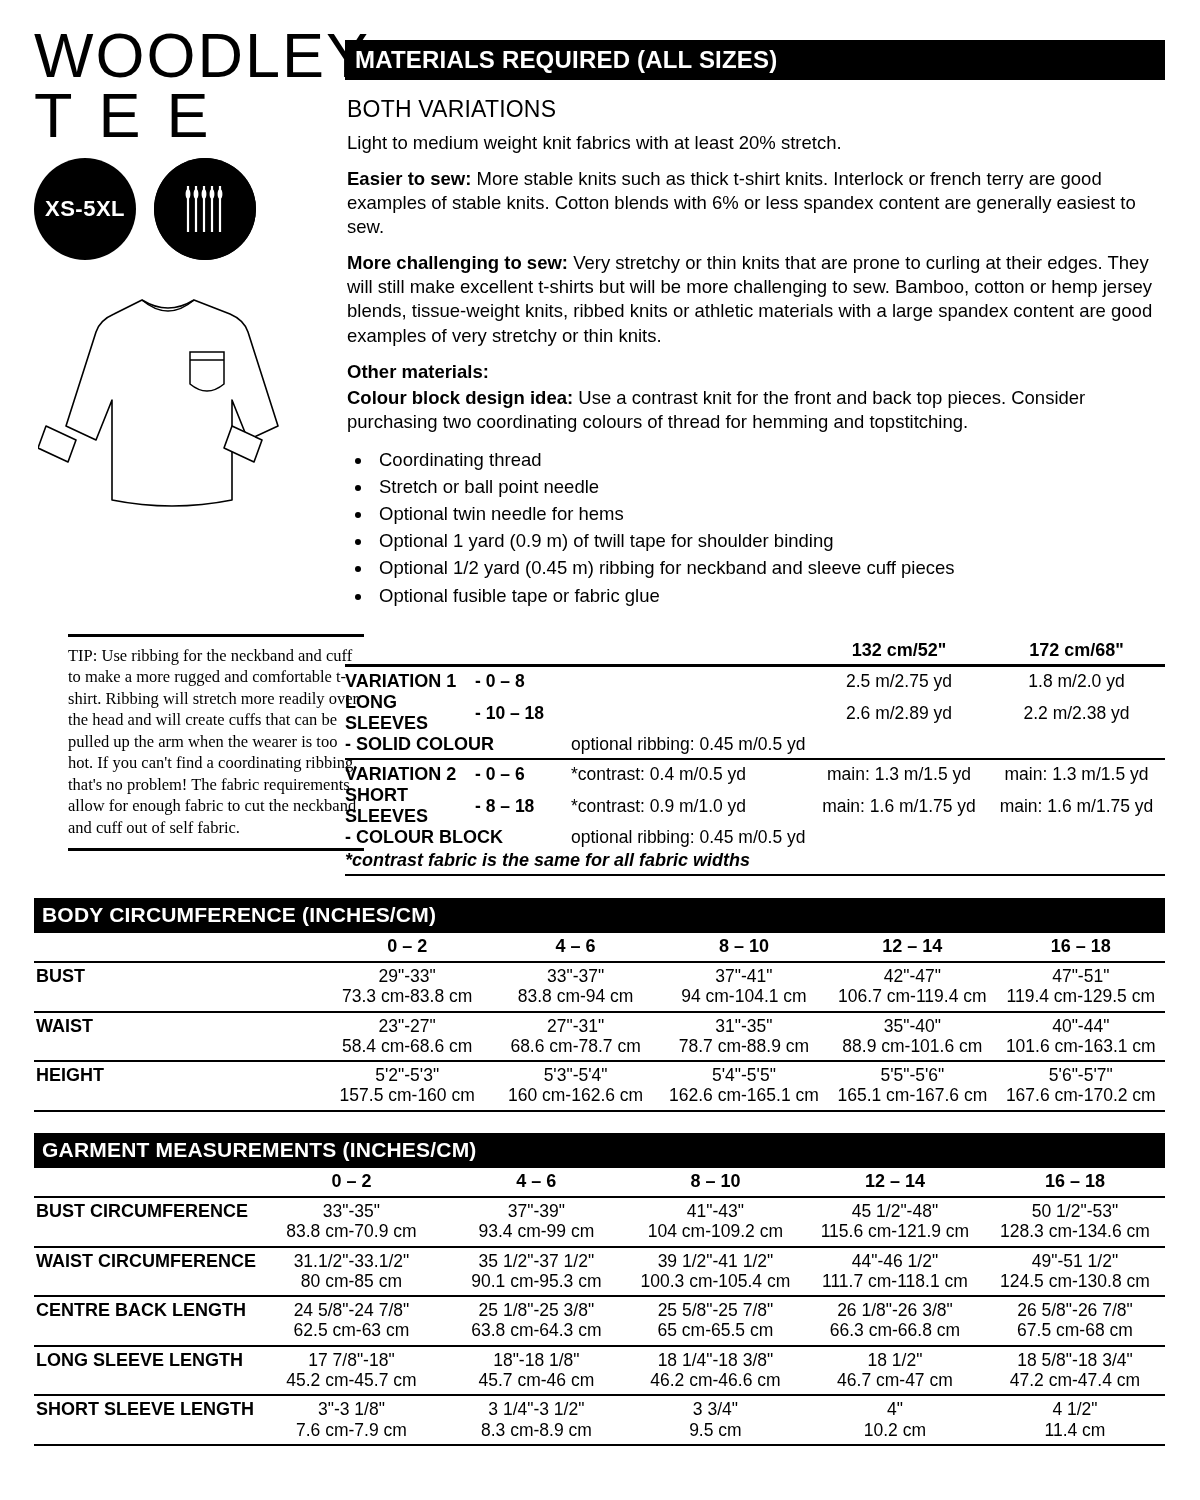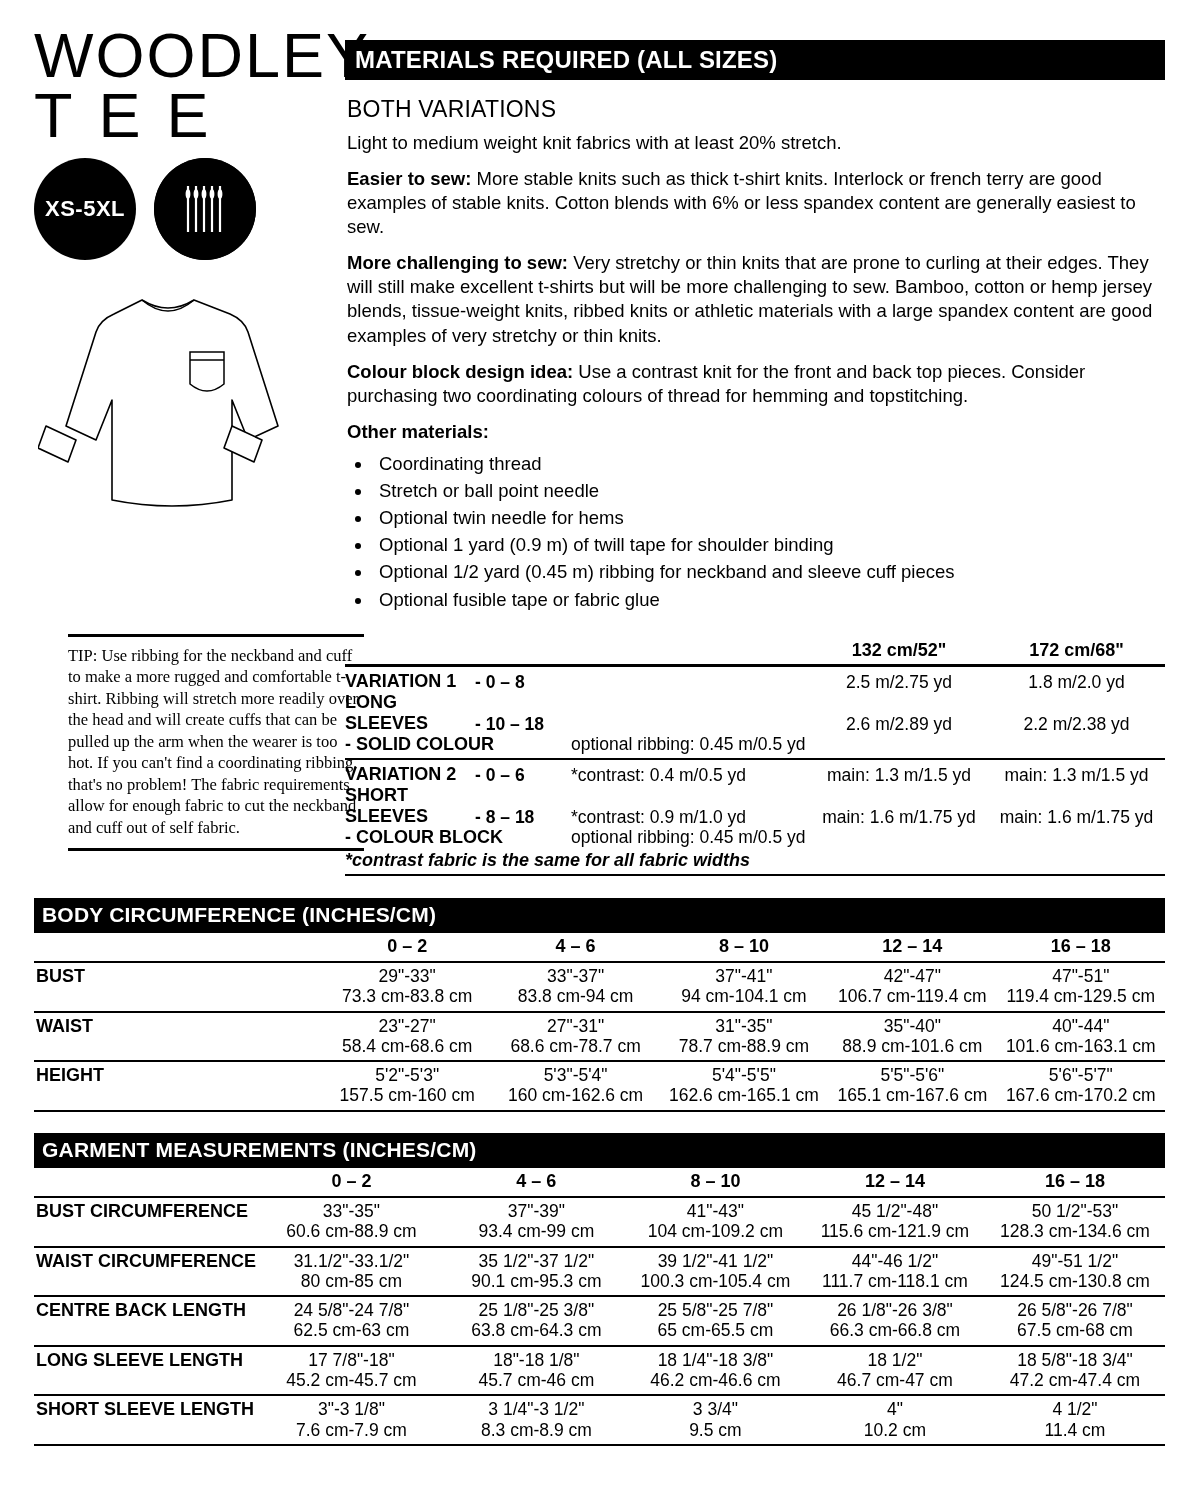--- a/index.html
+++ b/index.html
@@ -138,21 +138,21 @@
   }
   .fabric-head .fh-spacer { width: 465px; }
   .fabric-head .fh-c1 { width: 178px; text-align: center; }
   .fabric-head .fh-c2 { width: 177px; text-align: center; }
 
   .fabric-rule { border-top: 3px solid #000; }
   .fabric-rule-thin { border-top: 2px solid #000; }
 
   .frow {
     display: flex;
-    align-items: flex-end;
+    align-items: center;
   }
   .fc-label { width: 130px; font-weight: 700; font-size: 18px; line-height: 1.17; }
   .fc-sizes { width: 96px; font-size: 17.5px; line-height: 1.17; font-weight: bold; }
   .fc-contrast { width: 239px; font-size: 17.5px; line-height: 1.17; }
   .fc-w1 { width: 178px; text-align: center; font-size: 17.5px; line-height: 1.17; }
   .fc-w2 { width: 177px; text-align: center; font-size: 17.5px; line-height: 1.17; }
   .fc-note { font-size: 17.5px; }
   .fsub { font-weight: 700; font-size: 18px; }
   .f-foot {
     font-weight: 700;
@@ -276,26 +276,26 @@
   <p class="body">Light to medium weight knit fabrics with at least 20% stretch.</p>
 
   <p class="body">
     <b>Easier to sew:</b><span> More stable knits such as thick t-shirt knits. Interlock or french terry are good examples of stable knits. Cotton blends with 6% or less spandex content are generally easiest to sew.</span>
   </p>
 
   <p class="body">
     <b>More challenging to sew:</b><span> Very stretchy or thin knits that are prone to curling at their edges. They will still make excellent t-shirts but will be more challenging to sew. Bamboo, cotton or hemp jersey blends, tissue-weight knits, ribbed knits or athletic materials with a large spandex content are good examples of very stretchy or thin knits.</span>
   </p>
 
+  <p class="body" style="margin-bottom:2px;">
+    <b>Other materials:</b>
+  </p>
+
   <p class="body">
     <b>Colour block design idea:</b><span> Use a contrast knit for the front and back top pieces. Consider purchasing two coordinating colours of thread for hemming and topstitching.</span>
-  </p>
-
-  <p class="body" style="margin-bottom:2px;">
-    <b>Other materials:</b>
   </p>
 
   <ul class="materials">
     <li>Coordinating thread</li>
     <li>Stretch or ball point needle</li>
     <li>Optional twin needle for hems</li>
     <li>Optional 1 yard (0.9 m) of twill tape for shoulder binding</li>
     <li>Optional 1/2 yard (0.45 m) ribbing for neckband and sleeve cuff pieces</li>
     <li>Optional fusible tape or fabric glue</li>
   </ul>
@@ -456,21 +456,21 @@
         <th class="col-g-head">8 – 10</th>
         <th class="col-g-head">12 – 14</th>
         <th class="col-g-head">16 – 18</th>
       </tr>
     </thead>
     <tbody>
       <tr>
         <td class="rowhead">BUST CIRCUMFERENCE</td>
         <td>
             <span class="cell-l1">33"-35"</span>
-            <span class="cell-l2">60.6 cm-88.9 cm</span>
+            <span class="cell-l2">83.8 cm-70.9 cm</span>
           </td>
         <td>
             <span class="cell-l1">37"-39"</span>
             <span class="cell-l2">93.4 cm-99 cm</span>
           </td>
         <td>
             <span class="cell-l1">41"-43"</span>
             <span class="cell-l2">104 cm-109.2 cm</span>
           </td>
         <td>

